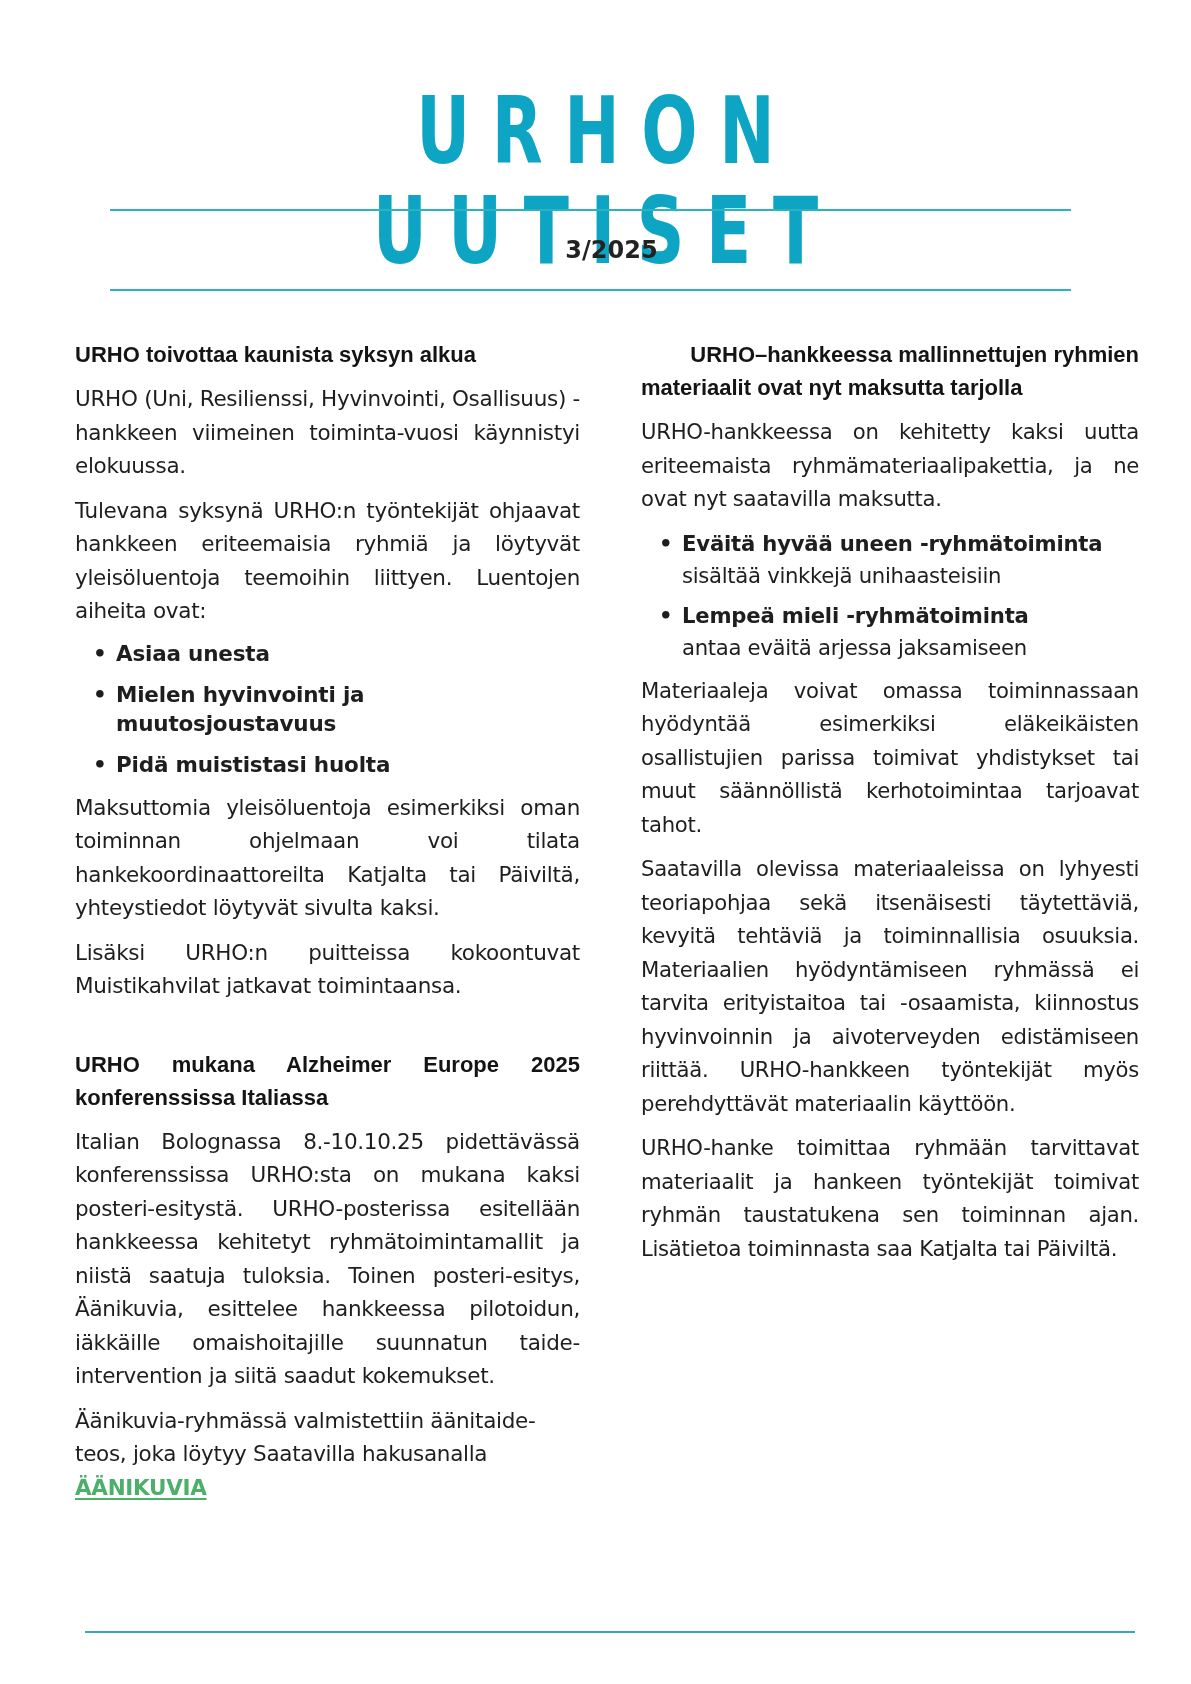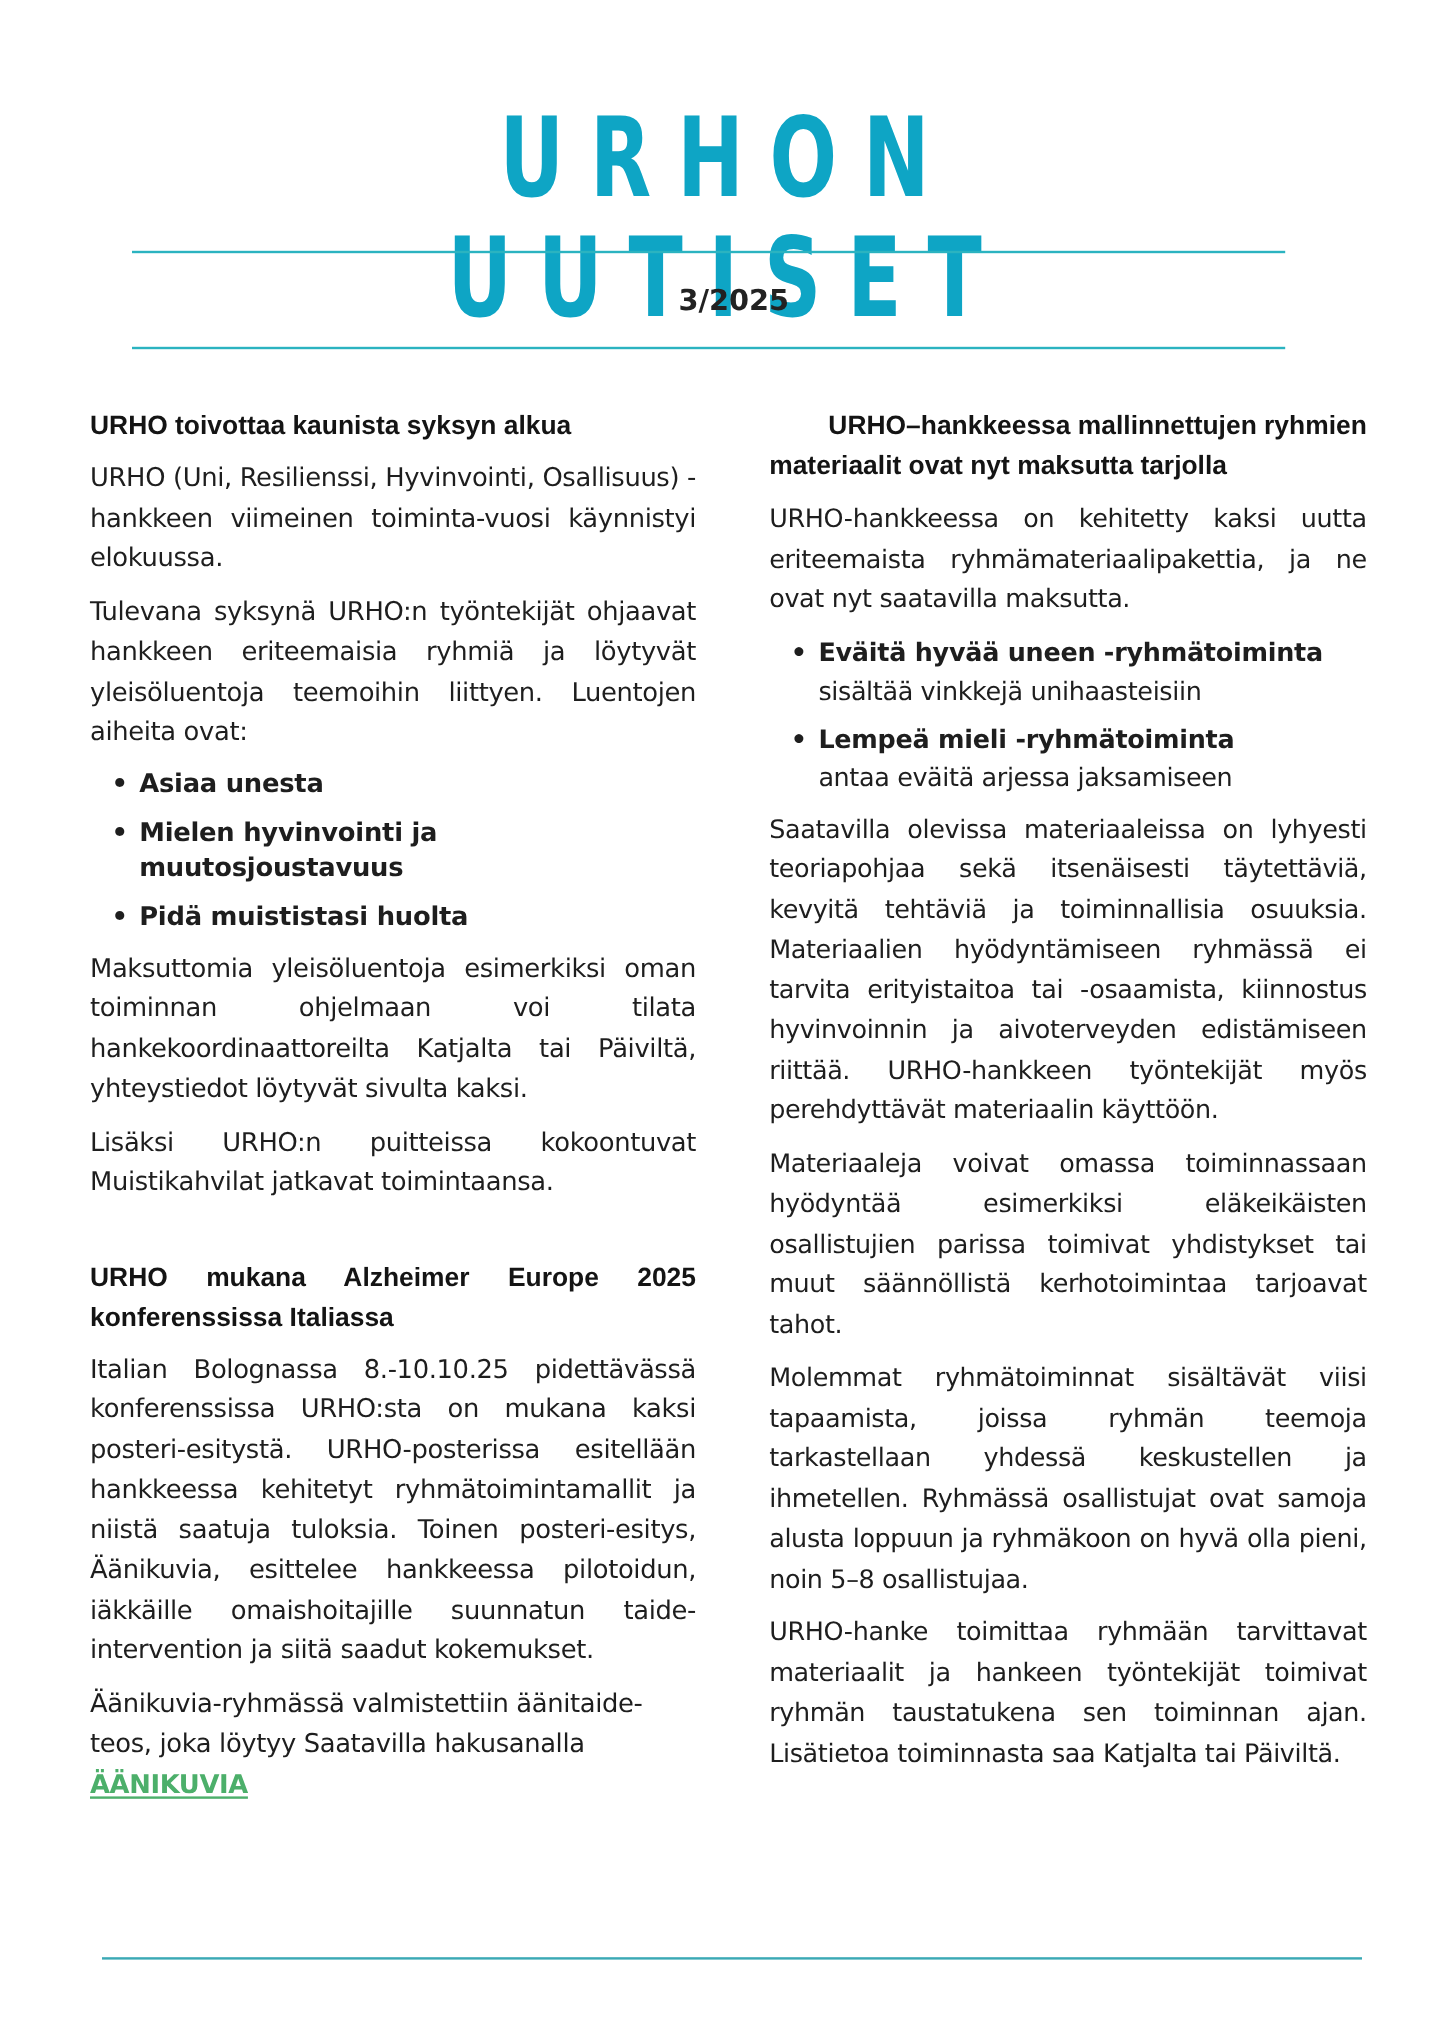--- a/index.html
+++ b/index.html
@@ -185,20 +185,19 @@
         <span class="bullet">•</span>
         <span class="item-title">Eväitä hyvää uneen -ryhmätoiminta</span>
         <span class="item-desc">sisältää vinkkejä unihaasteisiin</span>
       </li>
       <li>
         <span class="bullet">•</span>
         <span class="item-title">Lempeä mieli -ryhmätoiminta</span>
         <span class="item-desc">antaa eväitä arjessa jaksamiseen</span>
       </li>
     </ul>
+    <p class="body-text">Materiaaleja voivat omassa toiminnassaan hyödyntää esimerkiksi eläkeikäisten osallistujien parissa toimivat yhdistykset tai muut säännöllistä kerhotoimintaa tarjoavat tahot.</p>
     <p class="body-text">Saatavilla olevissa materiaaleissa on lyhyesti teoriapohjaa sekä itsenäisesti täytettäviä, kevyitä tehtäviä ja toiminnallisia osuuksia. Materiaalien hyödyntämiseen ryhmässä ei tarvita erityistaitoa tai -osaamista, kiinnostus hyvinvoinnin ja aivoterveyden edistämiseen riittää. URHO-hankkeen työntekijät myös perehdyttävät materiaalin käyttöön.</p>
-    <p class="body-text">Materiaaleja voivat omassa toiminnassaan hyödyntää esimerkiksi eläkeikäisten osallistujien parissa toimivat yhdistykset tai muut säännöllistä kerhotoimintaa tarjoavat tahot.</p>
-    <p class="body-text">Molemmat ryhmätoiminnat sisältävät viisi tapaamista, joissa ryhmän teemoja tarkastellaan yhdessä keskustellen ja ihmetellen. Ryhmässä osallistujat ovat samoja alusta loppuun ja ryhmäkoon on hyvä olla pieni, noin 5–8 osallistujaa.</p>
     <p class="body-text">URHO-hanke toimittaa ryhmään tarvittavat materiaalit ja hankeen työntekijät toimivat ryhmän taustatukena sen toiminnan ajan. Lisätietoa toiminnasta saa Katjalta tai Päiviltä.</p>
   </section>
 </div>
 
 <div class="rule rule-bottom"></div>
 
 </body></html>

